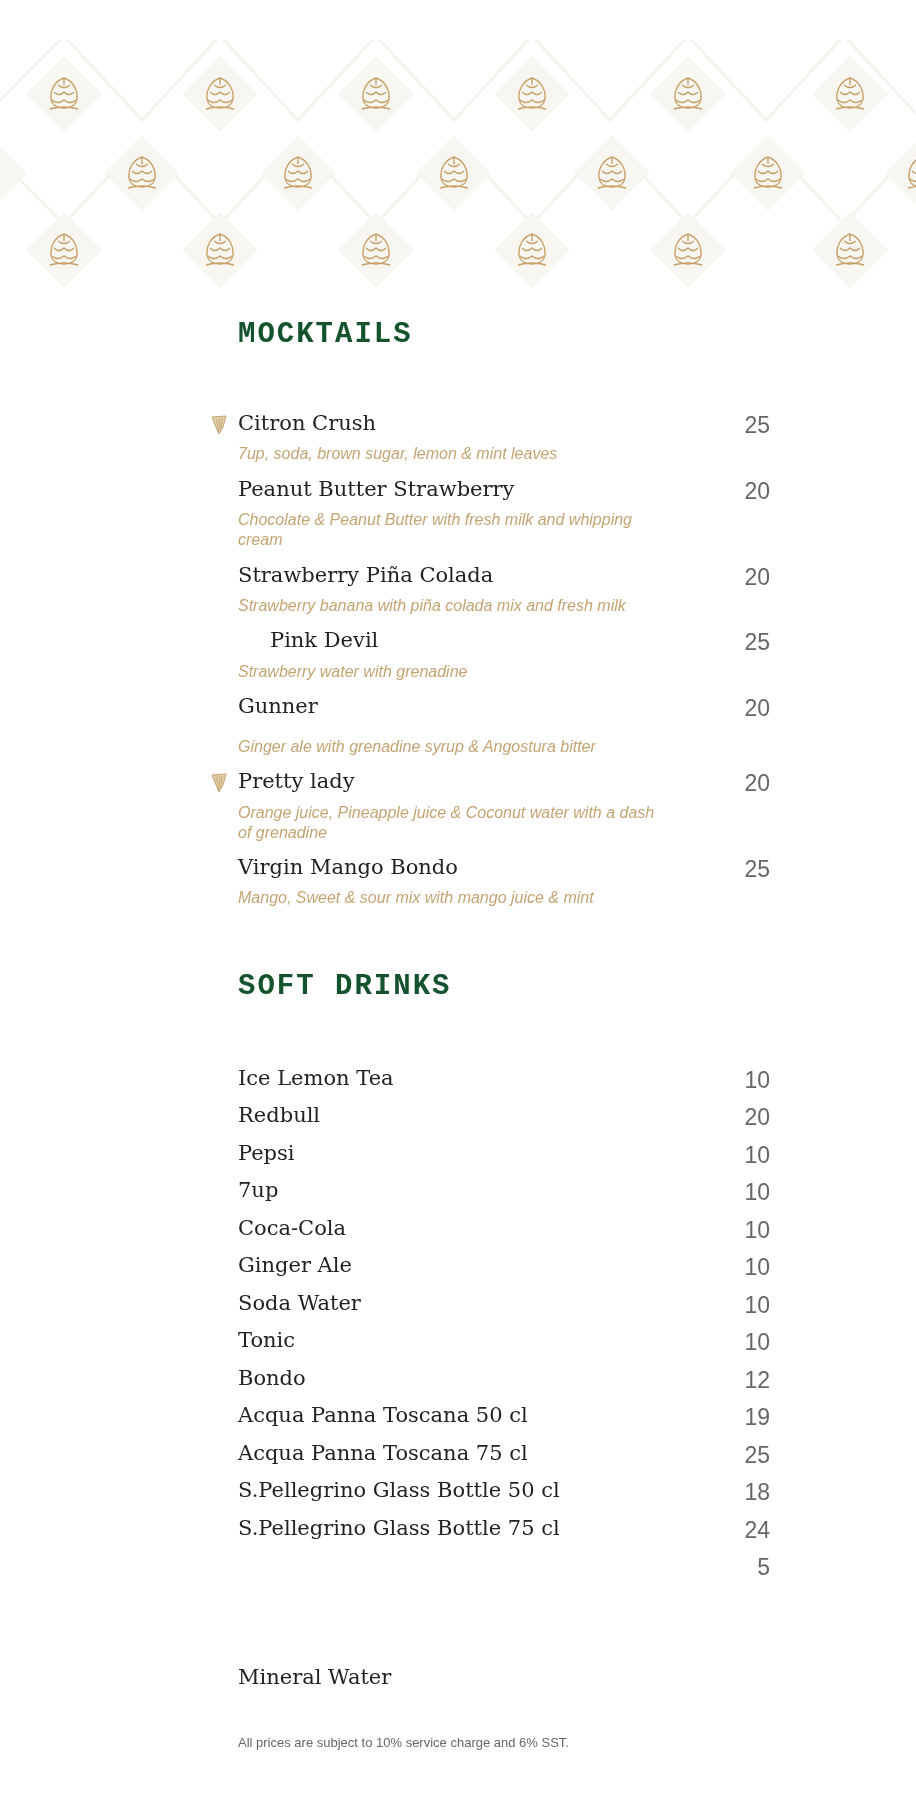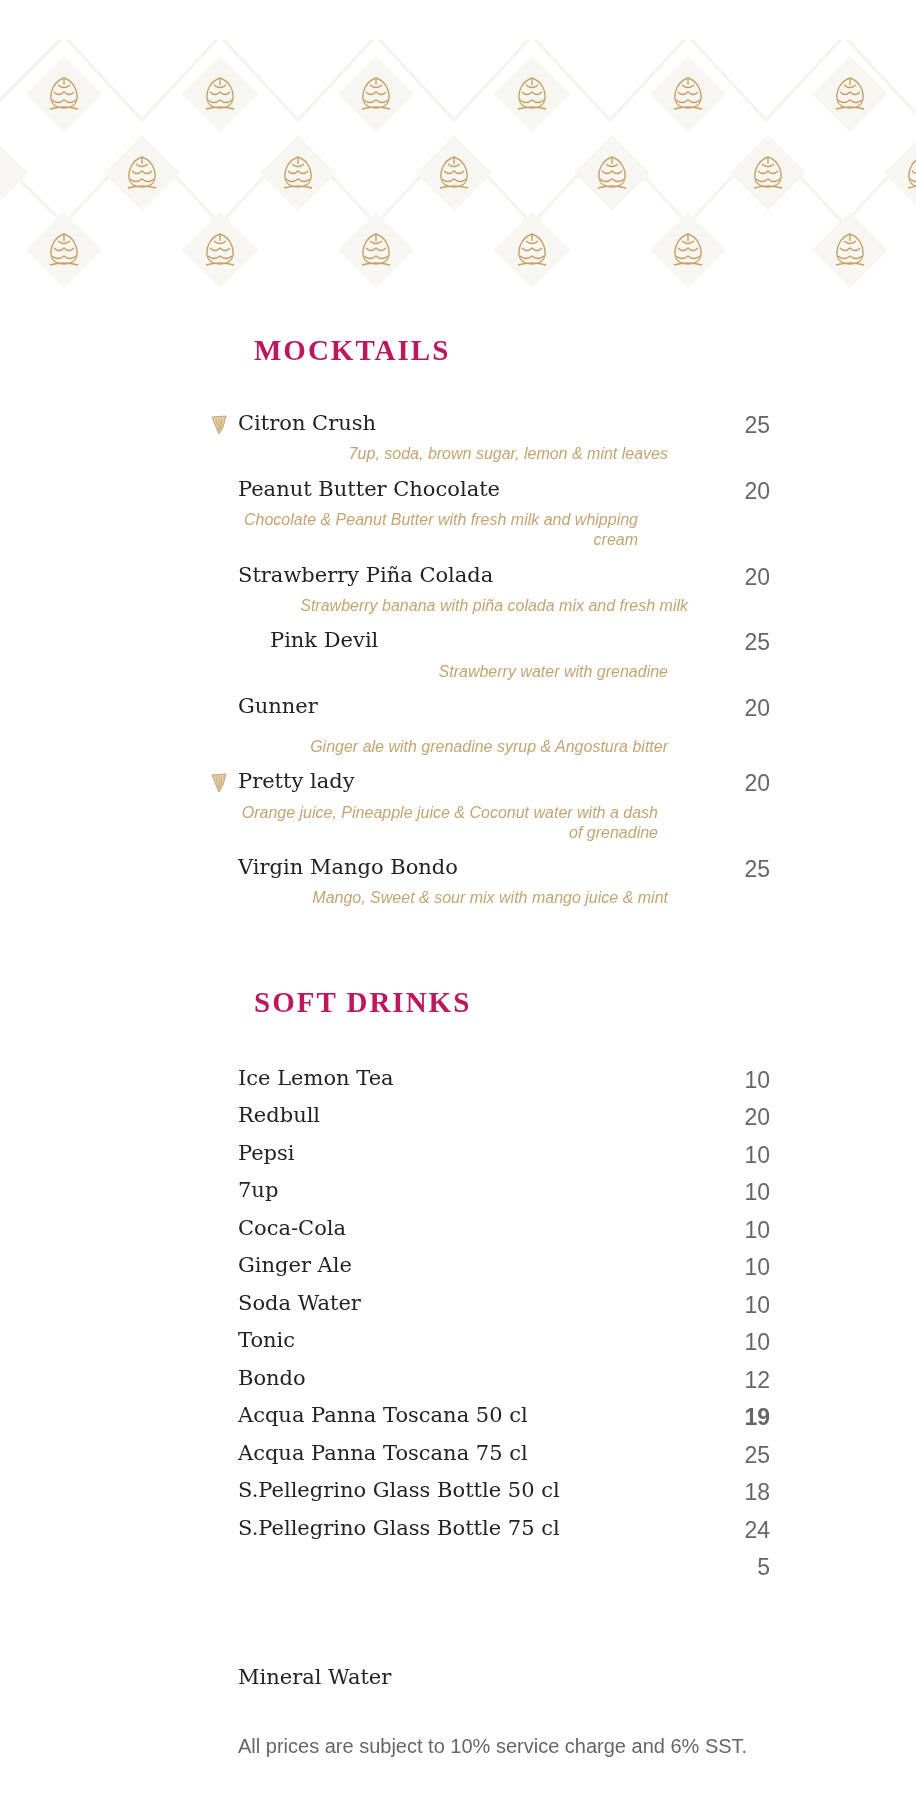--- a/index.html
+++ b/index.html
@@ -1,41 +1,41 @@
 <!DOCTYPE html>
 <html><head>
 <meta charset="utf-8">
 <style>
   html, body { margin: 0; padding: 0; background: #ffffff; }
   body { width: 916px; height: 1813px; position: relative; overflow: hidden; }
   .pattern { position: absolute; left: 0; top: 40px; width: 916px; height: 260px; overflow: hidden; }
   .pattern svg { display: block; }
   .section-title {
     position: absolute; left: 238px;
-    font-family: Liberation Serif, serif; font-weight: bold;
-    font-size: 29px; letter-spacing: 2px; color: #be185d; margin: 16px;
+    font-family: Liberation Mono, monospace; font-weight: bold;
+    font-size: 29px; letter-spacing: 2px; color: #14532d; margin: 0;
   }
   .item-name {
     position: absolute; left: 238px;
     font-family: "DejaVu Serif", serif; font-size: 21px; color: #222222;
     white-space: nowrap;
   }
   .item-price {
     position: absolute; right: 146px; text-align: right;
     font-family: "Liberation Sans", sans-serif; font-size: 23px; color: #666666;
   }
   .item-desc {
     position: absolute; left: 238px; width: 430px;
     font-family: "Liberation Sans", sans-serif; font-style: italic;
-    font-size: 16px; line-height: 20px; color: #c4a473; text-align: right;
+    font-size: 16px; line-height: 20px; color: #c4a473;
   }
   .sig-icon { position: absolute; left: 211px; width: 16px; height: 20px; }
   .footer-note {
     position: absolute; left: 238px; top: 1735px;
-    font-family: "Liberation Sans", sans-serif; font-size: 20px; color: #666666;
+    font-family: "Liberation Sans", sans-serif; font-size: 13px; color: #666666;
   }
 </style>
 </head>
 <body>
 
 <div class="pattern">
   <svg width="916" height="260" viewBox="0 0 916 260">
     <defs>
       <g id="tile">
         <polygon points="0,-38 38,0 0,38 -38,0" fill="#f8f6f1"></polygon>
@@ -96,21 +96,21 @@
 <h2 class="section-title" style="top:318px;">MOCKTAILS</h2>
 
 <svg class="sig-icon" style="top:415px;" viewBox="0 0 16 20">
   <path d="M1,2 L15,1 L12,12 L8,19 L5,12 Z" fill="#e2cfa9" stroke="#c4a473" stroke-width="1"></path>
   <path d="M5,4 L8,17 M8,3 L9,15 M11,3 L10,13" stroke="#c4a473" stroke-width="0.8"></path>
 </svg>
 <div class="item-name" style="top:411px;">Citron Crush</div>
 <div class="item-price" style="top:412px;">25</div>
 <div class="item-desc" style="top:444px;">7up, soda, brown sugar, lemon &amp; mint leaves</div>
 
-<div class="item-name" style="top:477px;">Peanut Butter Chocolate</div>
+<div class="item-name" style="top:477px;">Peanut Butter Strawberry</div>
 <div class="item-price" style="top:478px;">20</div>
 <div class="item-desc" style="top:510px;width:400px;">Chocolate &amp; Peanut Butter with fresh milk and whipping cream</div>
 
 <div class="item-name" style="top:563px;">Strawberry Piña Colada</div>
 <div class="item-price" style="top:564px;">20</div>
 <div class="item-desc" style="top:596px;width:450px;">Strawberry banana with piña colada mix and fresh milk</div>
 
 <div class="item-name" style="top:628px;margin-left:32px;">Pink Devil</div>
 <div class="item-price" style="top:629px;">25</div>
 <div class="item-desc" style="top:662px;">Strawberry water with grenadine</div>
@@ -145,21 +145,21 @@
 <div class="item-price" style="top:1217px;">10</div>
 <div class="item-name" style="top:1253px;">Ginger Ale</div>
 <div class="item-price" style="top:1254px;">10</div>
 <div class="item-name" style="top:1291px;">Soda Water</div>
 <div class="item-price" style="top:1292px;">10</div>
 <div class="item-name" style="top:1328px;">Tonic</div>
 <div class="item-price" style="top:1329px;">10</div>
 <div class="item-name" style="top:1366px;">Bondo</div>
 <div class="item-price" style="top:1367px;">12</div>
 <div class="item-name" style="top:1403px;">Acqua Panna Toscana 50 cl</div>
-<div class="item-price" style="top:1404px;font-weight:bold;">19</div>
+<div class="item-price" style="top:1404px;">19</div>
 <div class="item-name" style="top:1441px;">Acqua Panna Toscana 75 cl</div>
 <div class="item-price" style="top:1442px;">25</div>
 <div class="item-name" style="top:1478px;">S.Pellegrino Glass Bottle 50 cl</div>
 <div class="item-price" style="top:1479px;">18</div>
 <div class="item-name" style="top:1516px;">S.Pellegrino Glass Bottle 75 cl</div>
 <div class="item-price" style="top:1517px;">24</div>
 <div class="item-name" style="top:1628px;margin-top:37px;">Mineral Water</div>
 <div class="item-price" style="top:1554px;">5</div>
 
 <div class="footer-note">All prices are subject to 10% service charge and 6% SST.</div>

